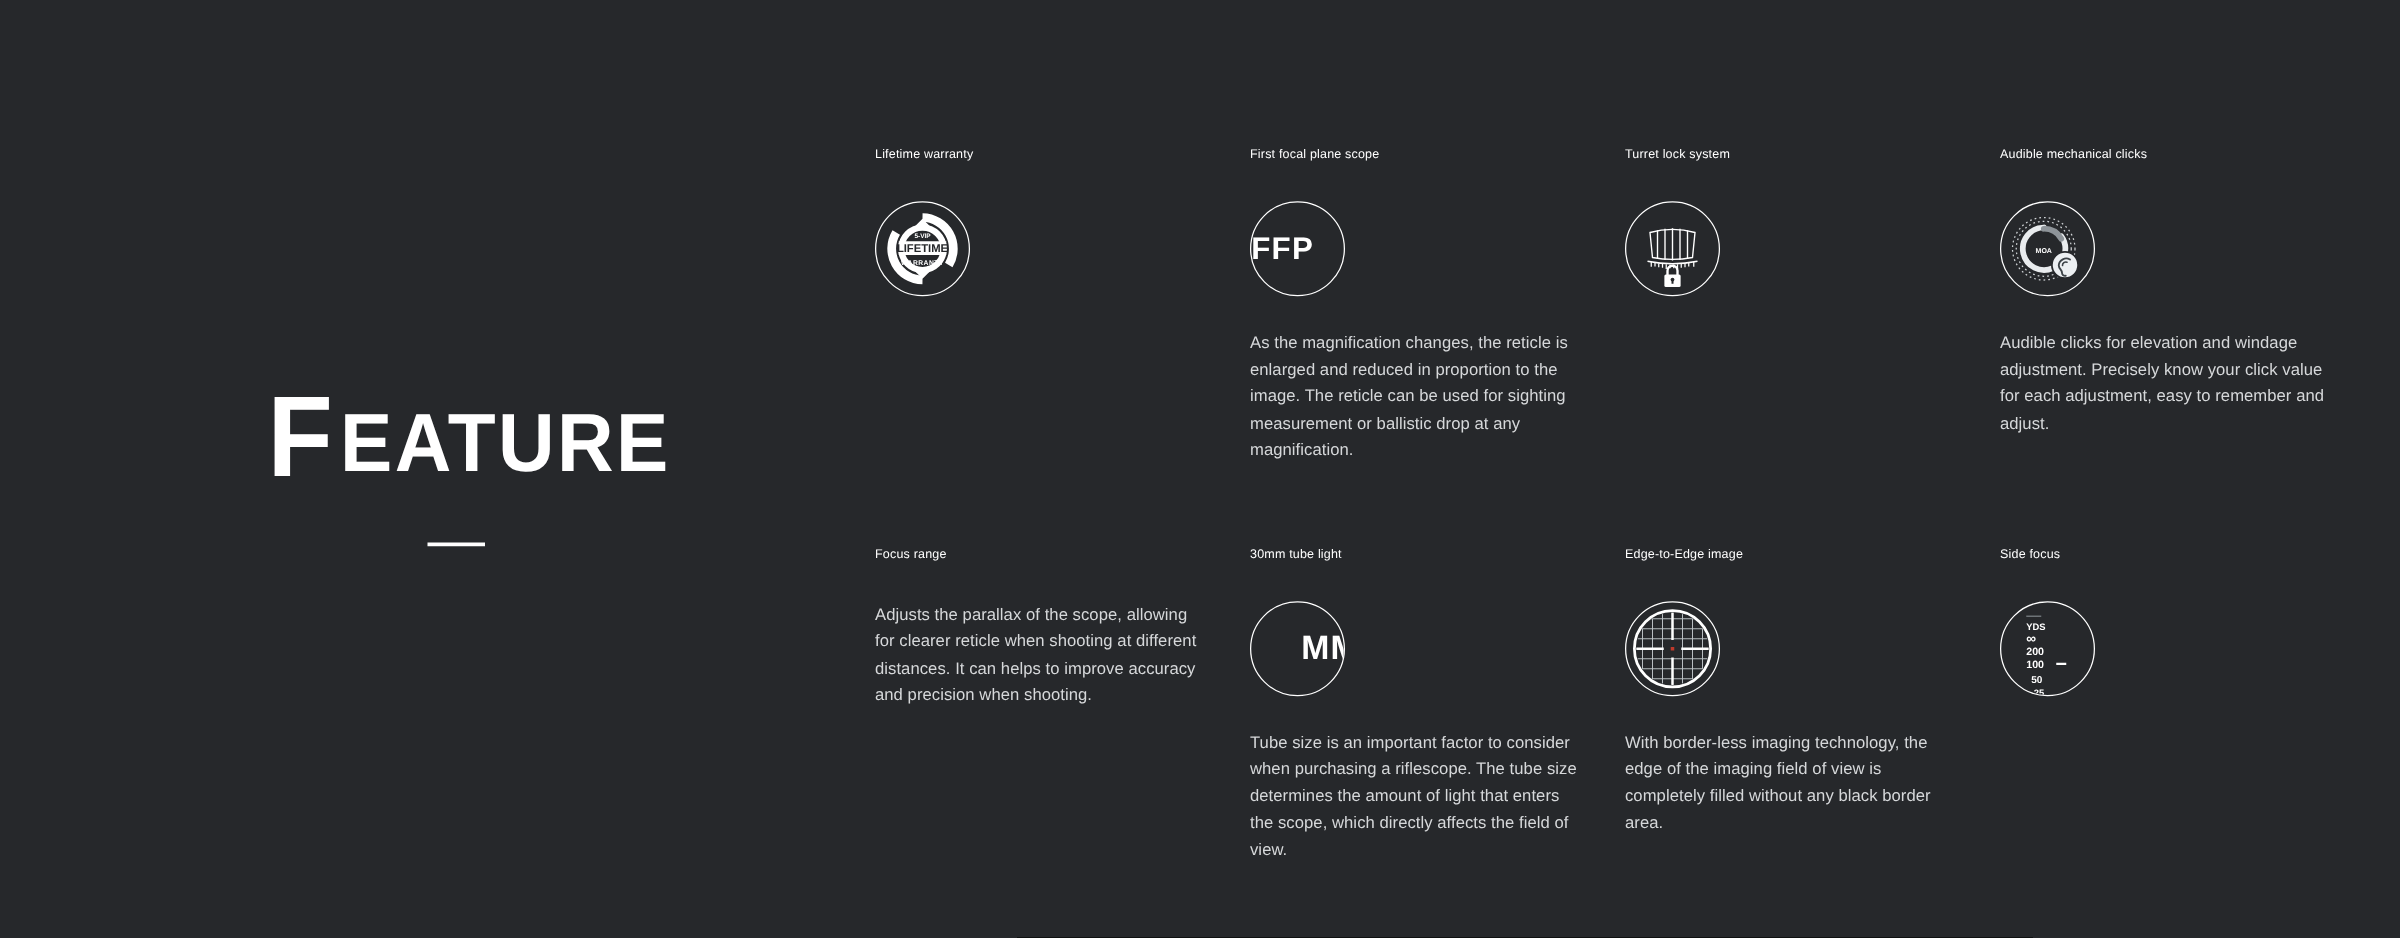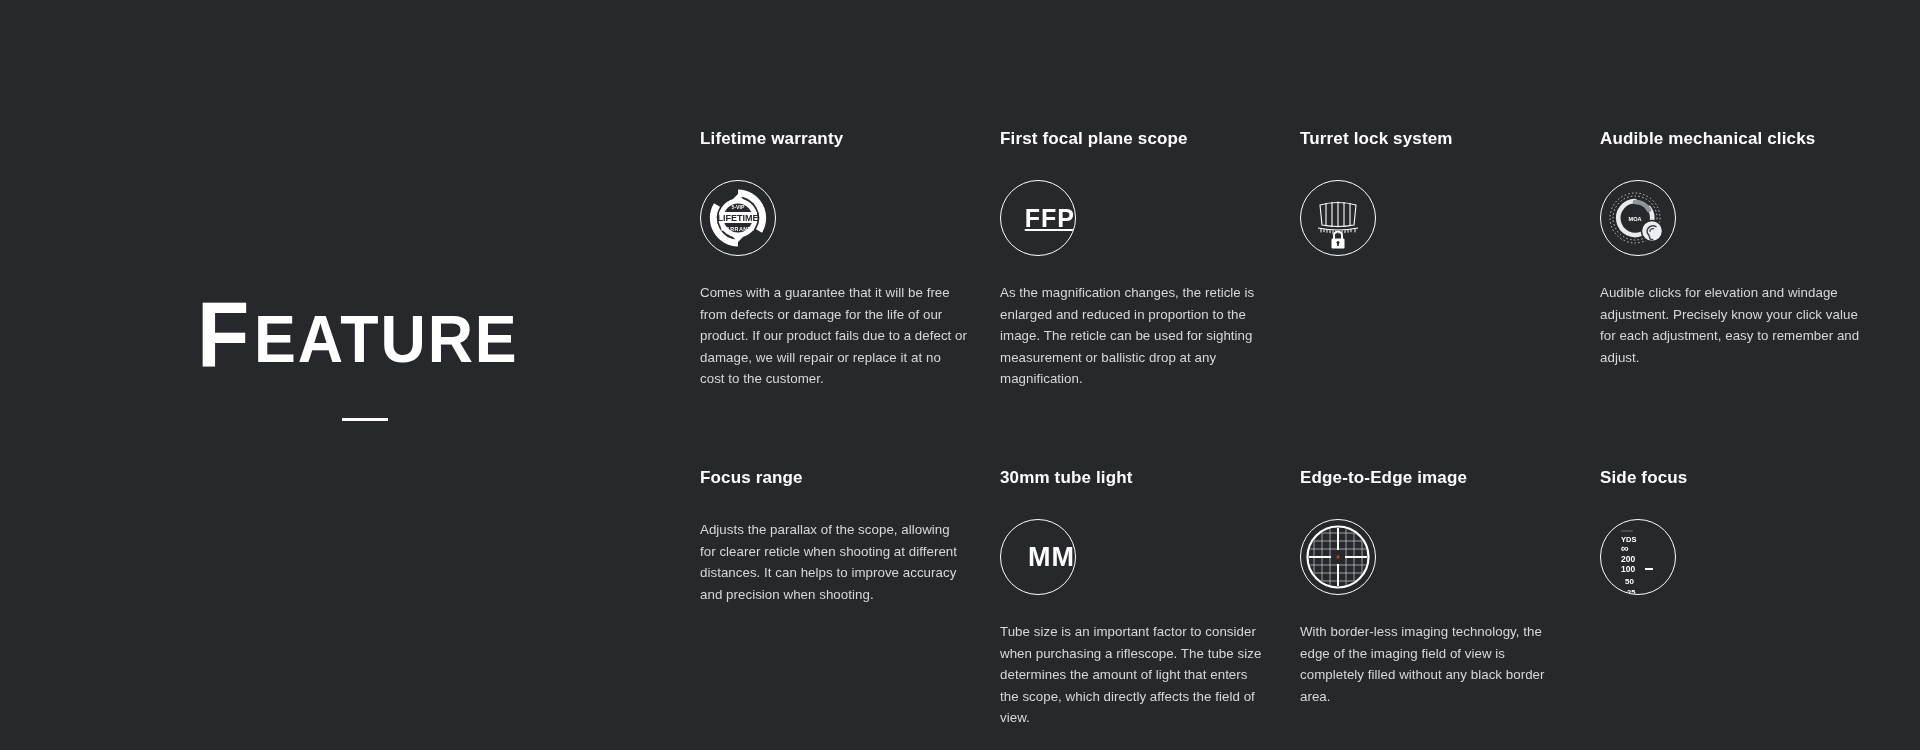--- a/index.html
+++ b/index.html
@@ -16,23 +16,23 @@
     width: 1920px;
     height: 750px;
     background: #26282b;
     overflow: hidden;
   }
 
   
   #title-block {
     position: absolute;
     left: 180px;
-    top: 288px;
+    top: 304px;
     width: 370px;
-    text-align: center;
+    text-align: right;
   }
   #page-title {
     font-family: "Liberation Sans", sans-serif;
     color: #ffffff;
     font-weight: 700;
     letter-spacing: 1px;
     line-height: 1;
     white-space: nowrap;
     display: block;
     font-size: 0;
@@ -74,52 +74,52 @@
     row-gap: 0px;
   }
   .feature-cell {
     width: 268px;
     padding-bottom: 24px;
   }
   .feature-cell.row2 { padding-top: 43px; }
 
   .feature-title {
     color: #ffffff;
-    font-size: 17px;
-    font-weight: 700;
+    font-size: 10px;
+    font-weight: 400;
     letter-spacing: 0.15px;
-    margin: 11px 0 31px 0;
+    margin: 0 0 31px 0;
     line-height: 1.2;
     white-space: nowrap;
   }
 
   .icon-wrap {
     width: 76px;
     height: 76px;
     margin-bottom: 26px;
     position: relative;
   }
   .icon-circle {
     width: 76px;
     height: 76px;
     border-radius: 50%;
     border: 1.6px solid #ffffff;
     box-sizing: border-box;
     display: flex;
     align-items: center;
-    justify-content: flex-end;
+    justify-content: flex-start;
     overflow: hidden;
   }
   .icon-text {
     color: #ffffff;
     font-weight: 700;
     letter-spacing: 0.5px;
     line-height: 1;
   }
-  .icon-text.ffp { font-size: 25px; letter-spacing: 1px; text-decoration: underline; }
+  .icon-text.ffp { font-size: 25px; letter-spacing: 1px; }
   .icon-text.mm  { font-size: 27px; letter-spacing: 1px; margin-left: 40px; }
   .icon-text.yds { font-size: 15px; letter-spacing: 0.2px; }
 
   .feature-body {
     color: #d6d8da;
     font-size: 13.3px;
     line-height: 21.5px;
     margin: 0;
     letter-spacing: 0.05px;
   }
@@ -152,21 +152,20 @@
             <path d="M37 13 L31 19 L43 19 Z" fill="#ffffff"></path>
             <path d="M37 61 L43 55 L31 55 Z" fill="#ffffff"></path>
             <circle cx="37" cy="37" r="17" fill="none" stroke="#ffffff" stroke-width="5"></circle>
             <text x="37" y="28" text-anchor="middle" fill="#ffffff" font-size="5.2" font-family="Liberation Sans, sans-serif" font-weight="700">5-VIP</text>
             <rect x="18" y="31" width="38" height="11" fill="#ffffff"></rect>
             <text x="37" y="39.6" text-anchor="middle" fill="#26282b" font-size="9" font-family="Liberation Sans, sans-serif" font-weight="700">LIFETIME</text>
             <text x="37" y="50" text-anchor="middle" fill="#ffffff" font-size="5.4" letter-spacing="0.4" font-family="Liberation Sans, sans-serif" font-weight="700">WARRANTY</text>
           </svg>
         </div>
       </div>
-      <p class="feature-body">Comes with a guarantee that it will be free from defects or damage for the life of our product. If our product fails due to a defect or damage, we will repair or replace it at no cost to the customer.</p>
     </div>
 
     <div class="feature-cell">
       <div class="feature-title">First focal plane scope</div>
       <div class="icon-wrap">
         <div class="icon-circle">
           <span class="icon-text ffp">FFP</span>
         </div>
       </div>
       <p class="feature-body">As the magnification changes, the reticle is enlarged and reduced in proportion to the image. The reticle can be used for sighting measurement or ballistic drop at any magnification.</p>

